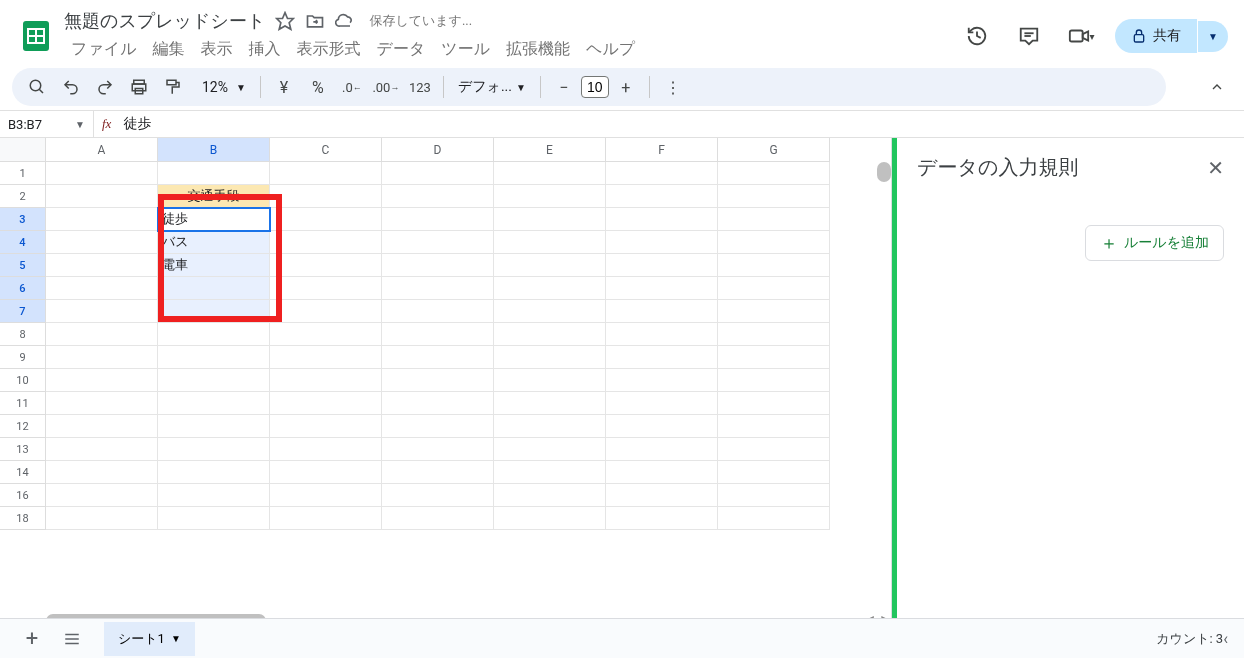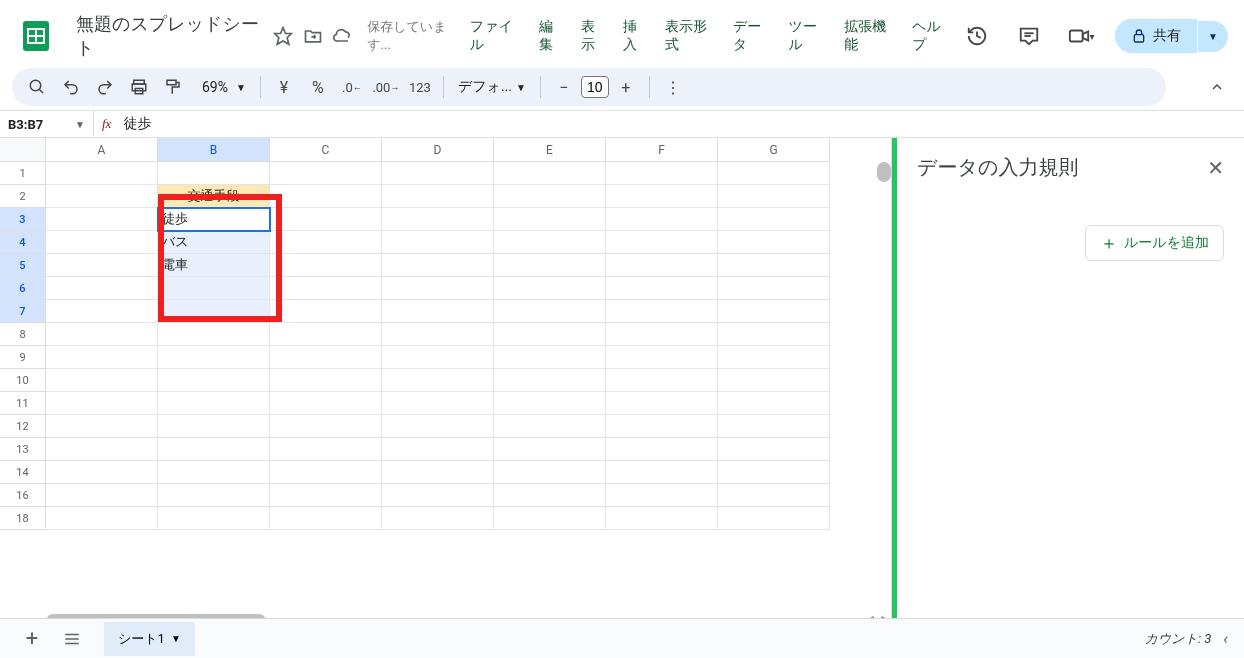--- a/index.html
+++ b/index.html
@@ -1,47 +1,47 @@
 <!DOCTYPE html>
 <html><head>
 <meta charset="utf-8">
 <style>
 * { box-sizing: border-box; margin: 0; padding: 0; }
 body { font-family: "Google Sans", Roboto, Arial, sans-serif; font-size: 13px; color: #202124; background: #fff; width: 1244px; height: 658px; overflow: hidden; position: relative; }
 
 
 .header { display: flex; align-items: center; padding: 8px 16px 0 16px; height: 64px; }
 .logo { width: 40px; height: 40px; display: flex; align-items: center; justify-content: center; }
-.header-center { flex: 1; display: flex; flex-direction: row; margin-left: 20px; }
+.header-center { flex: 1; display: flex; flex-direction: column; margin-left: 8px; }
 .title-row { display: flex; align-items: center; gap: 10px; }
 .doc-title { font-size: 18px; color: #3c4043; }
 .header-icon { color: #5f6368; width: 20px; height: 20px; display:flex; align-items:center; justify-content:center; }
 .saving-text { font-size: 13px; color: #777; margin-left: 4px; }
 .menubar { display: flex; gap: 2px; margin-top: 2px; }
-.menubar-item { padding: 4px 7px; font-size: 14px; color: #14532d; cursor: pointer; border-radius: 4px; }
+.menubar-item { padding: 4px 7px; font-size: 16px; color: #737373; cursor: pointer; border-radius: 4px; }
 .header-right { display: flex; align-items: center; gap: 16px; margin-left: auto; }
 .icon-btn { width: 36px; height: 36px; display:flex; align-items:center; justify-content:center; color:#444746; border-radius: 50%; cursor: pointer;}
 .share-wrap { display: flex; align-items: center; }
 .share-btn { display: flex; align-items: center; gap: 6px; background: #c2e7ff; padding: 8px 16px; border-radius: 40px 0 0 40px; font-size: 14px; cursor: pointer;}
 .share-drop { background: #c2e7ff; padding: 10px 10px; border-radius: 0 40px 40px 0; margin-left: 1px; cursor: pointer; display:flex; align-items:center;}
 
 
 .toolbar-wrap { display:flex; align-items:center; padding: 4px 12px; }
 .toolbar { display:flex; align-items:center; background: #edf2fa; border-radius: 24px; padding: 4px 10px; gap: 4px; flex: 1; margin-right: 16px;}
 .tb-icon { width: 30px; height: 30px; display:flex; align-items:center; justify-content:center; color:#444746; border-radius:4px; cursor:pointer; font-size: 16px;}
 .tb-sep { width:1px; height:22px; background:#c7c7c7; margin: 0 4px;}
 .zoom-text { font-size: 14px; color:#202124; padding: 0 4px; }
 .font-sel { font-size: 14px; color:#202124; padding: 0 6px; display:flex; align-items:center; gap:4px; }
 .fontsize-box { display:flex; align-items:center; gap:2px; }
 .fontsize-input { width: 28px; height: 22px; border:1px solid #747775; border-radius:4px; text-align:center; font-size:14px; }
 .collapse-btn { width: 30px; height: 30px; display:flex; align-items:center; justify-content:center; cursor:pointer; margin-left: 20px;}
 
 
 .formula-row { display:flex; align-items:center; border-top: 1px solid #e0e0e0; border-bottom: 1px solid #e0e0e0; height: 28px; }
-.namebox { width: 94px; padding: 0 8px; font-size: 13px; border-right: 1px solid #e0e0e0; display:flex; align-items:center; justify-content: space-between; height: 100%; font-weight: bold; }
+.namebox { width: 94px; padding: 0 8px; font-size: 13px; border-right: 1px solid #e0e0e0; display:flex; align-items:center; justify-content: space-between; height: 100%; }
 .fx-icon { padding: 0 8px; color: #7f1d1d; font-style: italic; font-family: serif;}
 .formula-input { flex:1; padding: 0 4px; font-size: 14px; }
 
 
 .main-area { display:flex; height: 490px; position: relative;}
 .grid-wrap { flex: 1; position: relative; overflow: hidden; border-right: 1px solid #dadce0; }
 
 
 .col-headers { display:flex; height: 24px; background: #fff; }
 .corner { width: 46px; border-right: 1px solid #ddd; border-bottom: 1px solid #ddd; background:#f8f9fa;}
@@ -65,21 +65,21 @@
 .side-panel { width: 352px; border-left: 5px solid #22c55e; background:#fff; display:flex; flex-direction:column; padding: 16px 20px;}
 .side-header { display:flex; justify-content:space-between; align-items:center; font-size: 20px; color:#3c4043; margin-bottom: 24px;}
 .close-x { cursor:pointer; font-size: 20px; color:#5f6368;}
 .add-rule-btn { align-self: flex-end; border:1px solid #dadce0; border-radius: 6px; padding: 8px 14px; color:#188038; font-size:14px; display:flex; align-items:center; gap:6px; cursor:pointer; margin-top: 20px;}
 
 
 .footer { position:absolute; bottom:0; left:0; right:0; height: 40px; border-top:1px solid #dadce0; display:flex; align-items:center; padding: 0 16px; background:#f9fbfd;}
 .footer-left { display:flex; align-items:center; gap: 8px;}
 .footer-icon { width:32px; height:32px; display:flex; align-items:center; justify-content:center; color:#5f6368; cursor:pointer; border-radius:4px;}
 .sheet-tab { display:flex; align-items:center; gap:6px; padding: 8px 14px; background:#e1ecfb; border-radius: 0; font-size:13px; color:#000000; cursor:pointer; margin-left: 8px;}
-.footer-right { margin-left:auto; display:flex; align-items:center; gap:12px; font-size:13px; color:#3c4043;font-style:italic;}
+.footer-right { margin-left:auto; display:flex; align-items:center; font-size:13px; color:#3c4043;}
 
 
 .vscroll-ind { position:absolute; right: 0; top: 24px; width: 14px; height: 20px; background:#c0c0c0; border-radius:7px;}
 .hscroll { position:absolute; left: 46px; bottom: 0; height:14px; width: 220px; background:#c0c0c0; border-radius:7px;}
 .hscroll-arrows { position:absolute; right: 0; bottom:0; height:16px; display:flex;}
 
 svg { display:block; }
 </style>
 </head>
 <body>
@@ -190,21 +190,21 @@
           <rect x="7" y="14" width="10" height="7"></rect>
         </svg>
       </div>
     <div class="tb-icon">
         <svg width="18" height="18" viewBox="0 0 24 24" fill="none" stroke="#444746" stroke-width="2">
           <rect x="4" y="3" width="12" height="6"></rect>
           <path d="M16 6h4v6h-9v9"></path>
         </svg>
       </div>
     <div class="font-sel">
-        <span class="zoom-text">69%</span>
+        <span class="zoom-text">12%</span>
         <span style="font-size:10px;">▼</span>
       </div>
     <div class="tb-sep"></div>
     <div class="tb-icon">¥</div>
     <div class="tb-icon">%</div>
     <div class="tb-icon" style="font-size:13px;">
         <span>.0</span>
         <sub style="font-size:9px;">←</sub>
       </div>
     <div class="tb-icon" style="font-size:13px;text-align:right;">

